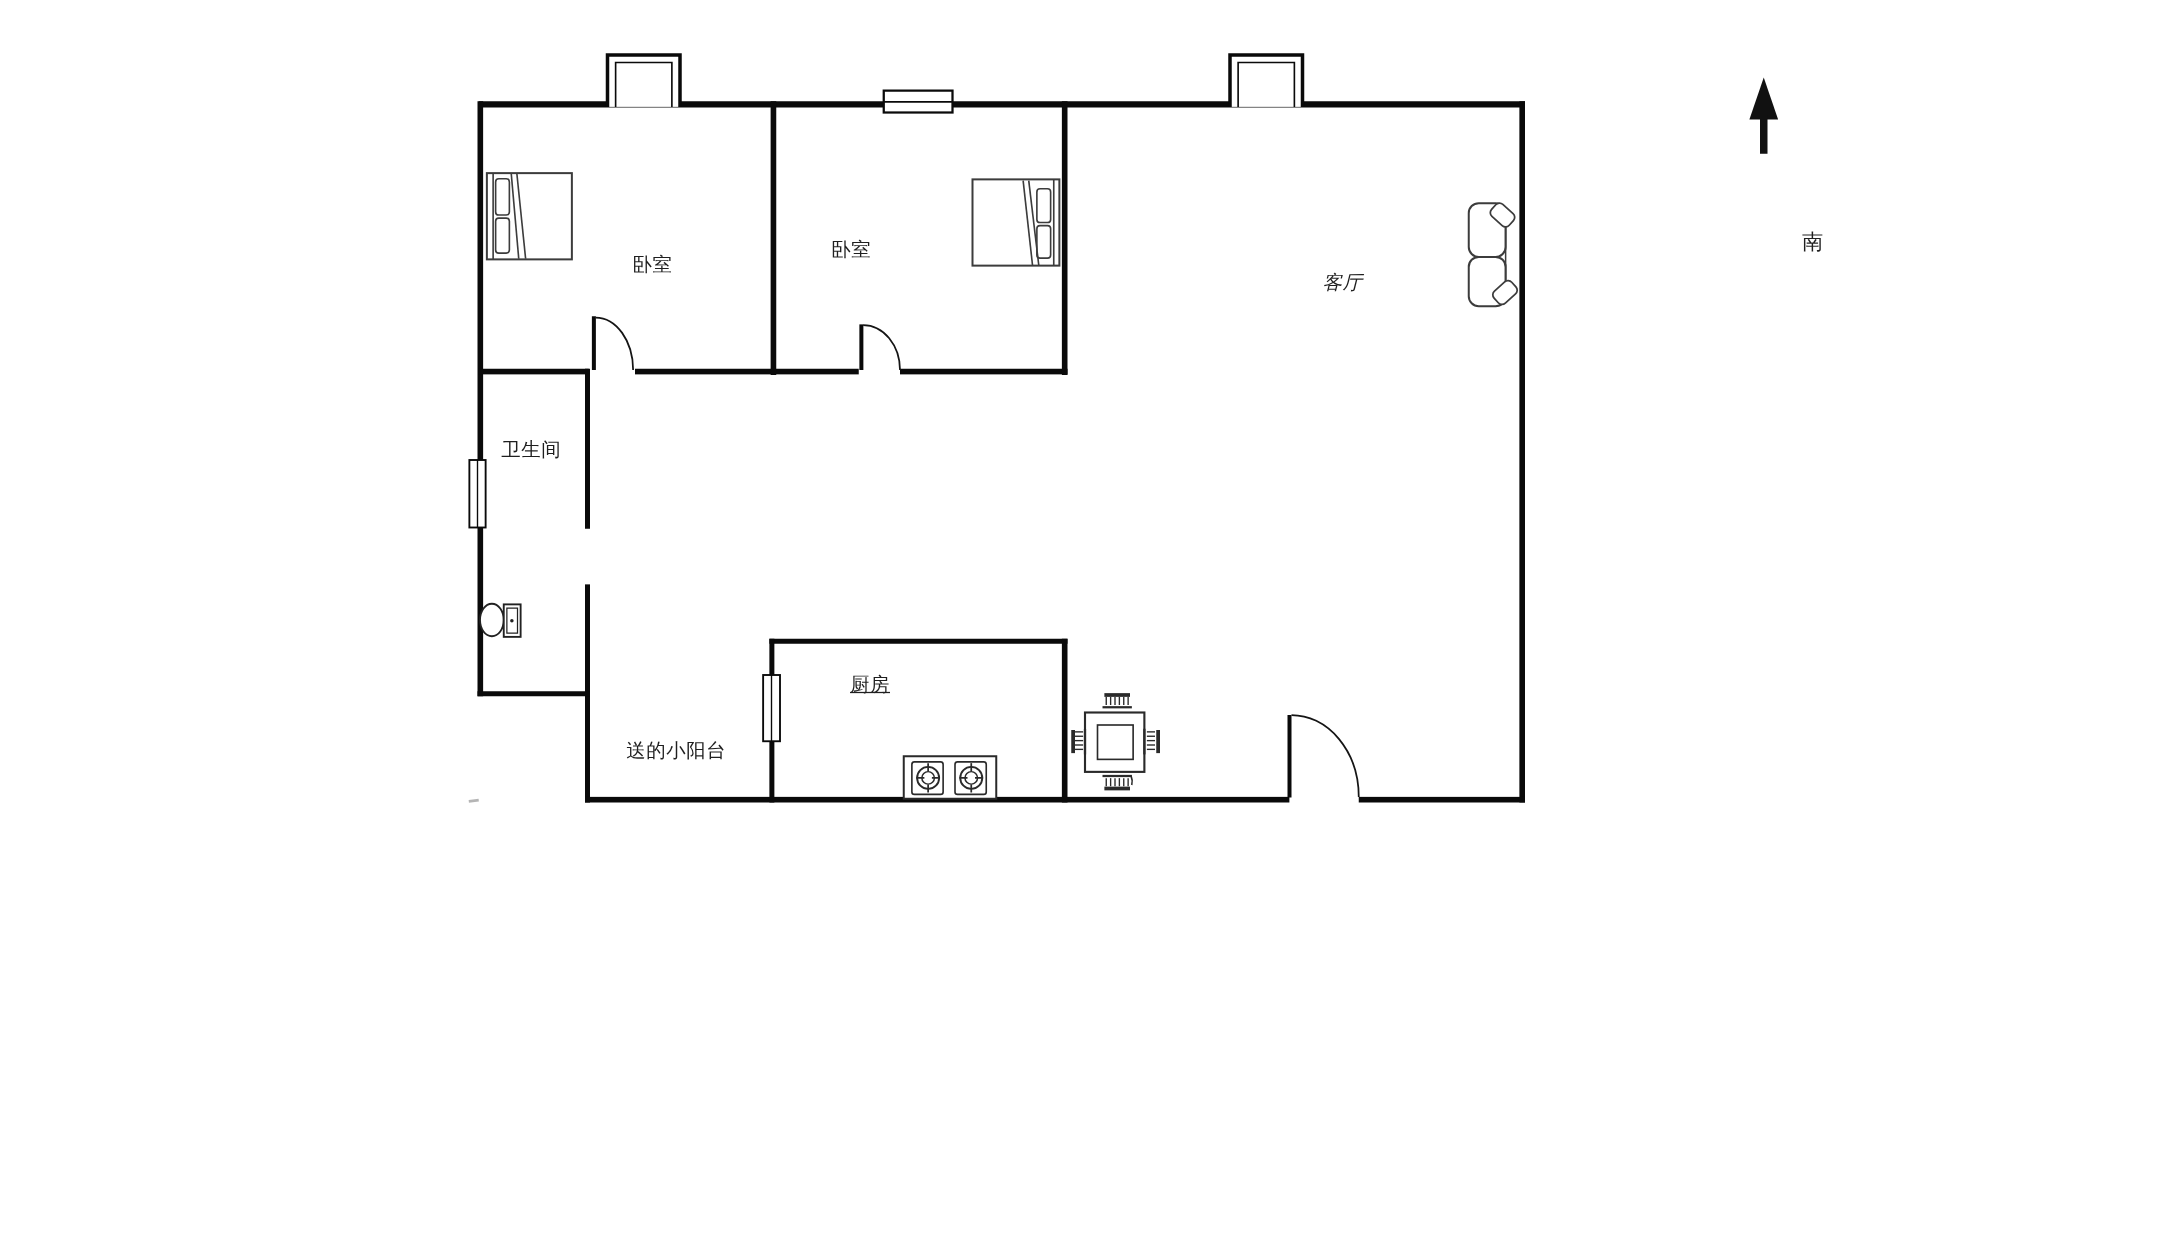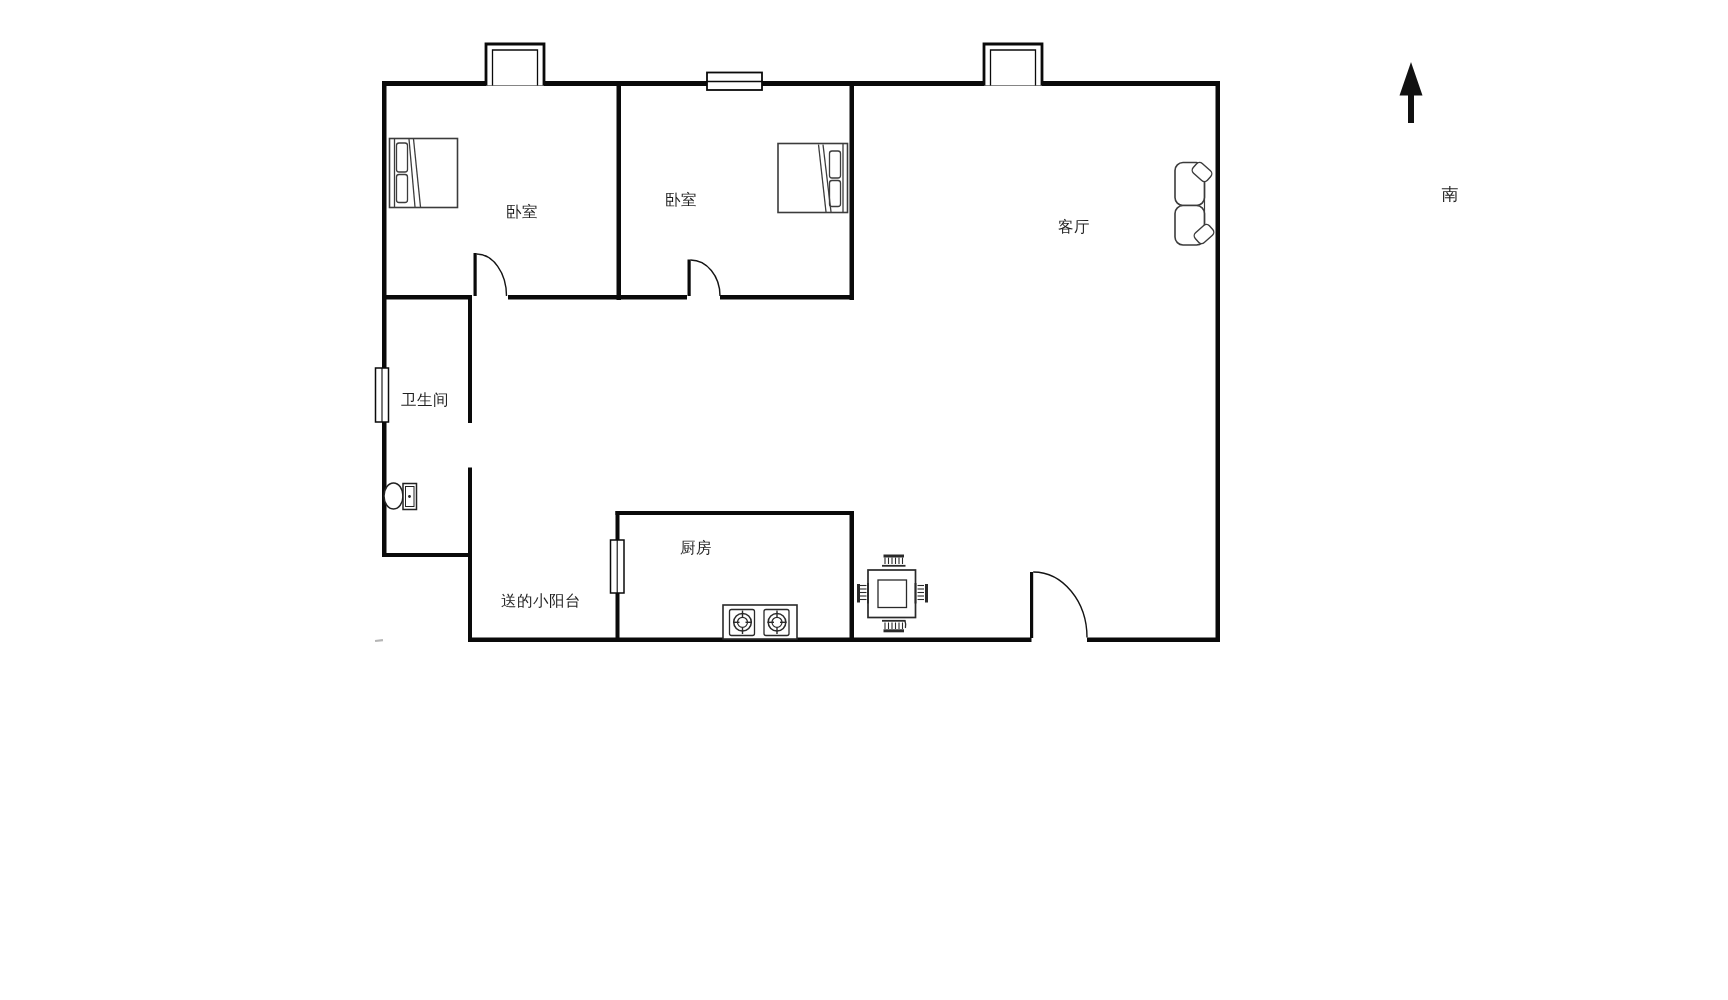--- a/index.html
+++ b/index.html
@@ -200,23 +200,23 @@
     <rect x="1408" y="92" width="6" height="31"></rect>
   </g>
 
   <rect x="375" y="639.5" width="8" height="2.2" fill="#b5b5b5" transform="rotate(-6 379 640.5)"></rect>
 </svg>
 
   <div class="room-label" style="left:522px; top:212px;">卧室</div>
 
   <div class="room-label" style="left:681px; top:200px;">卧室</div>
 
-  <div class="room-label" style="left:1074px; top:227px;">客厅</div>
-
-  <div class="room-label" style="left:425px; top:400px;">卫生间</div>
-
-  <div class="room-label" style="left:696px; top:548px;">厨房</div>
+  <div class="room-label" style="left:1074px; top:227px;font-style:italic;">客厅</div>
+
+  <div class="room-label" style="left:425px; top:360px;">卫生间</div>
+
+  <div class="room-label" style="left:696px; top:548px;text-decoration:underline;">厨房</div>
 
   <div class="room-label" style="left:541px; top:601px;">送的小阳台</div>
 
   <div class="room-label south-label" style="left:1450px; top:194px;">南</div>
 
 </div>
 
 </body></html>

